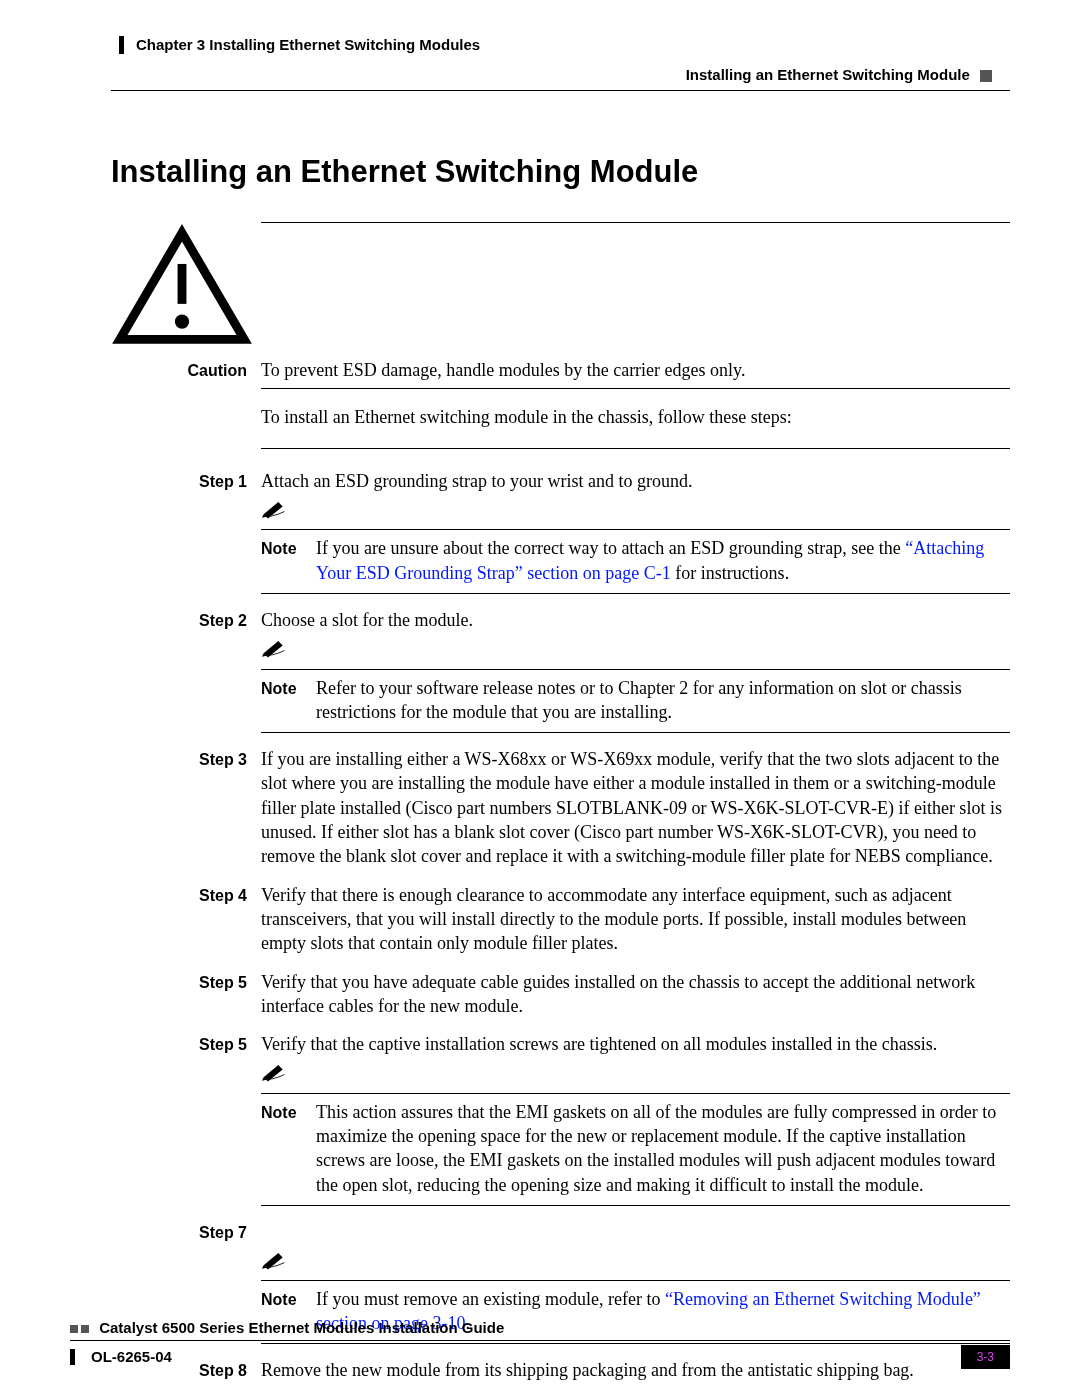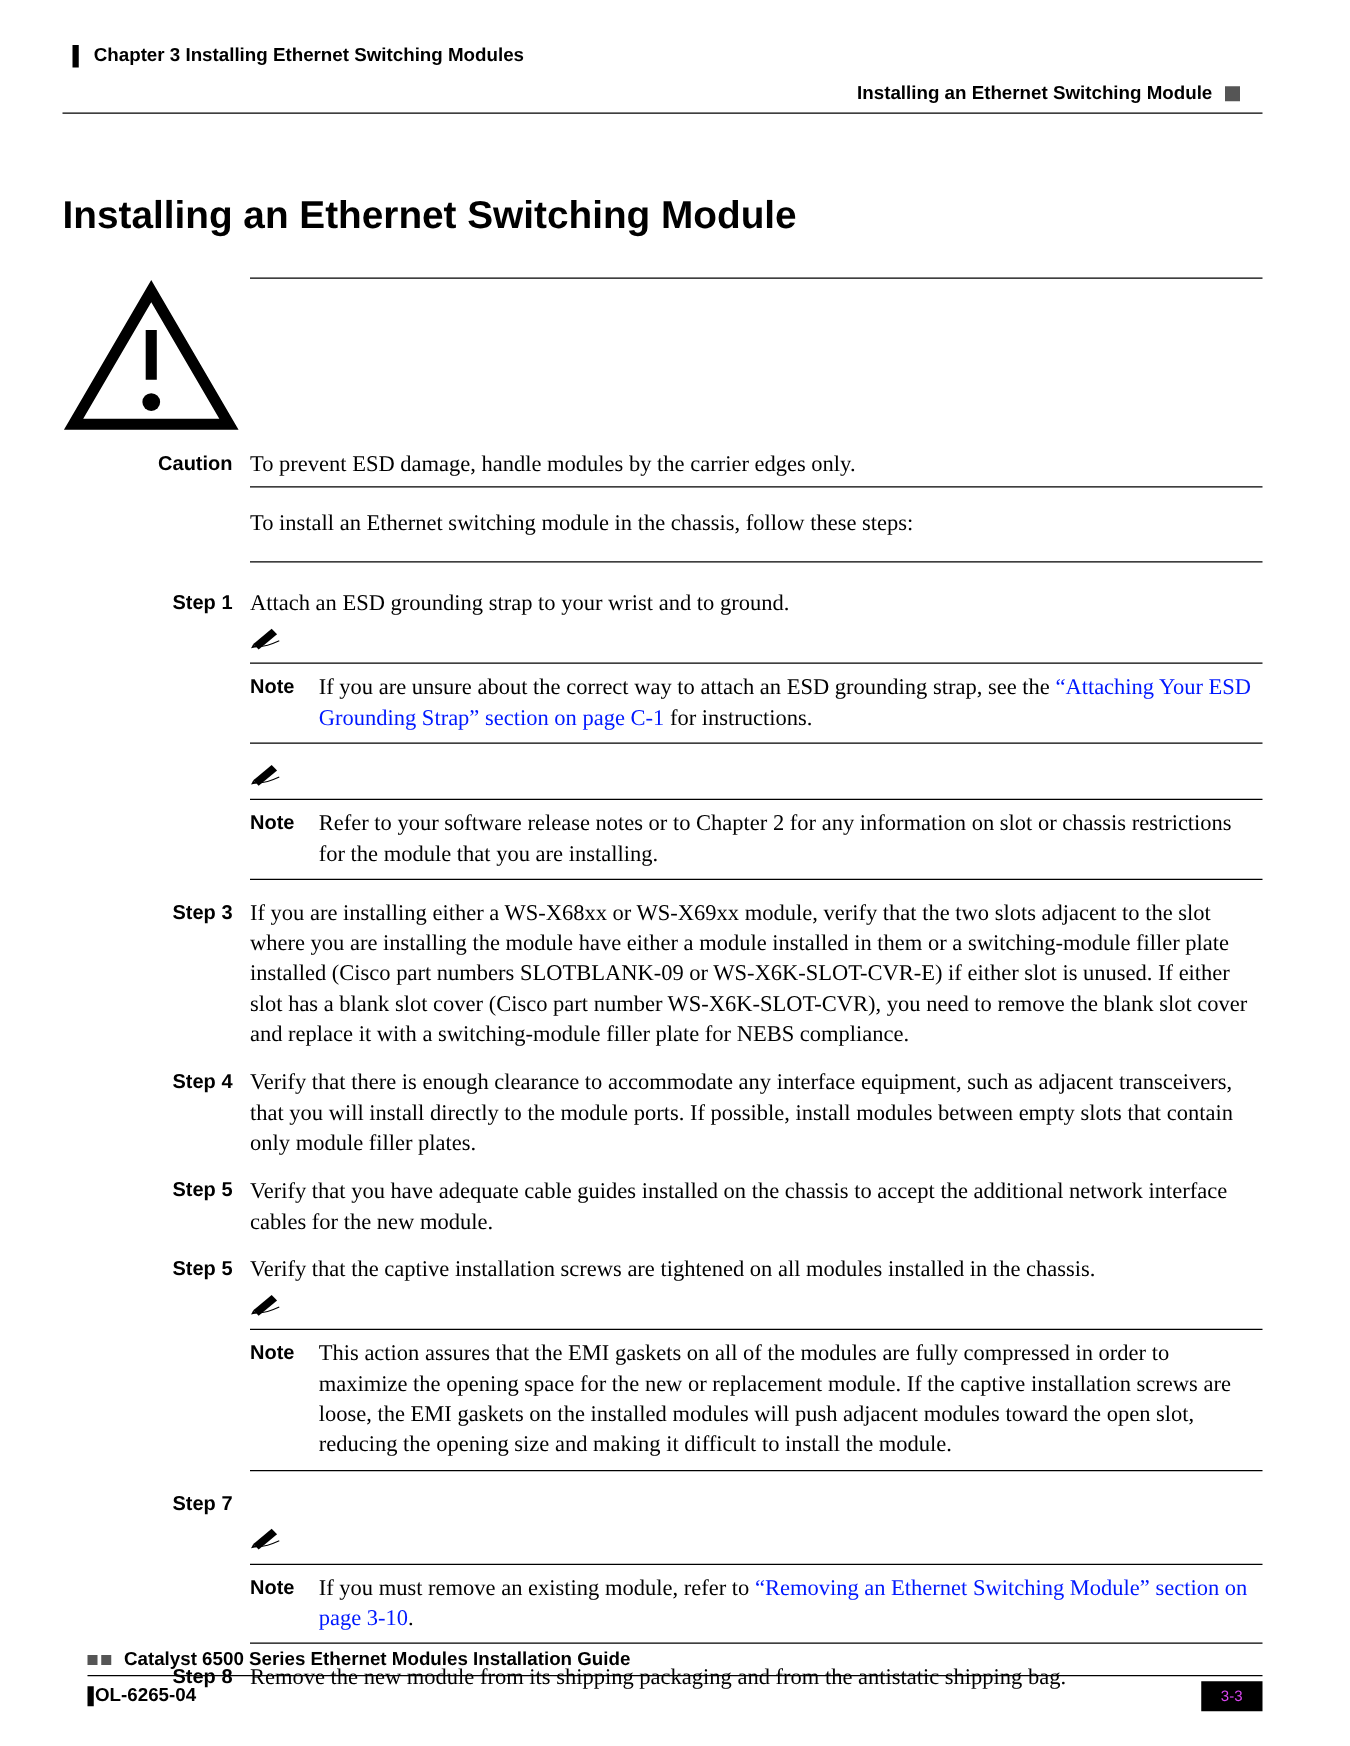--- a/index.html
+++ b/index.html
@@ -6,21 +6,21 @@
   body {
     background: #fff;
     font-family: "Times New Roman", Times, serif;
     color: #000;
     width: 1080px;
     height: 1397px;
     position: relative;
     font-size: 18px;
     line-height: 1.35;
   }
-  .page { position: relative; width: 100%; height: 100%; padding: 30px 70px 0 50px; }
+  .page { position: relative; width: 100%; height: 100%; padding: 30px 70px 0 111px; }
 
   
   .header-top {
     display: flex; align-items: center; gap: 12px;
     font-family: Arial, Helvetica, sans-serif;
     font-weight: bold; font-size: 15px;
     margin-left: 8px; margin-top: 5px;
   }
   .header-top .bar { width: 5px; height: 18px; background: #000; }
   .header-sub {
@@ -75,21 +75,21 @@
   
   .footer { position: absolute; bottom: 28px; left: 70px; right: 70px; }
   .footer-title {
     text-align: left; font-family: Arial, Helvetica, sans-serif;
     font-weight: bold; font-size: 15px;
   }
   .footer-rule { border-top: 1px solid #000; margin-top: 2px; }
   .footer-row { display: flex; justify-content: space-between; align-items: center; margin-top: 4px; }
   .footer-left {
     font-family: Arial, Helvetica, sans-serif; font-weight: bold; font-size: 15px;
-    display: flex; align-items: center; gap: 1px;
+    display: flex; align-items: center; gap: 16px;
   }
   .footer-left .bar { width: 5px; height: 16px; background: #000; }
   .page-badge {
     background: #000; color: #d946ef; font-family: Arial, Helvetica, sans-serif;
     font-weight: normal; font-size: 12px; padding: 4px 16px;
   }
   .footer-sq { display: inline-flex; gap: 3px; margin-right: 6px; vertical-align: middle; }
   .footer-sq span { width: 8px; height: 8px; background: #555; display: inline-block; }
 </style>
 </head>
@@ -158,20 +158,24 @@
                 <path d="M3 17 L20 3 L25 8 L8 22 Z" fill="#000"></path>
                 <path d="M3 17 L1 21 L6 20 Z" fill="#000"></path>
                 <path d="M3 19 Q12 21 27 14" fill="none" stroke="#000" stroke-width="1"></path>
               </svg></span><div class="note-rule-t"></div><div class="note-row">
               <div class="note-label">Note</div>
               <div class="note-text"><span>If you are unsure about the correct way to attach an ESD grounding strap, see the </span><span class="link">“Attaching Your ESD Grounding Strap” section on page C-1</span><span> for instructions.</span></div>
             </div><div class="note-rule-b"></div></div>
         </div>
       </div>
       <div class="step-block">
+        <div class="row">
+          <div class="lcol">Step 2</div>
+          <div class="rcol">Choose a slot for the module.</div>
+        </div>
         <div class="row note-wrap">
           <div class="lcol-empty"></div>
           <div class="rcol"><span class="note-icon"><svg viewBox="0 0 30 22">
                 <path d="M3 17 L20 3 L25 8 L8 22 Z" fill="#000"></path>
                 <path d="M3 17 L1 21 L6 20 Z" fill="#000"></path>
                 <path d="M3 19 Q12 21 27 14" fill="none" stroke="#000" stroke-width="1"></path>
               </svg></span><div class="note-rule-t"></div><div class="note-row">
               <div class="note-label">Note</div>
               <div class="note-text"><span>Refer to your software release notes or to Chapter 2 for any information on slot or chassis restrictions for the module that you are installing.</span></div>
             </div><div class="note-rule-b"></div></div>

